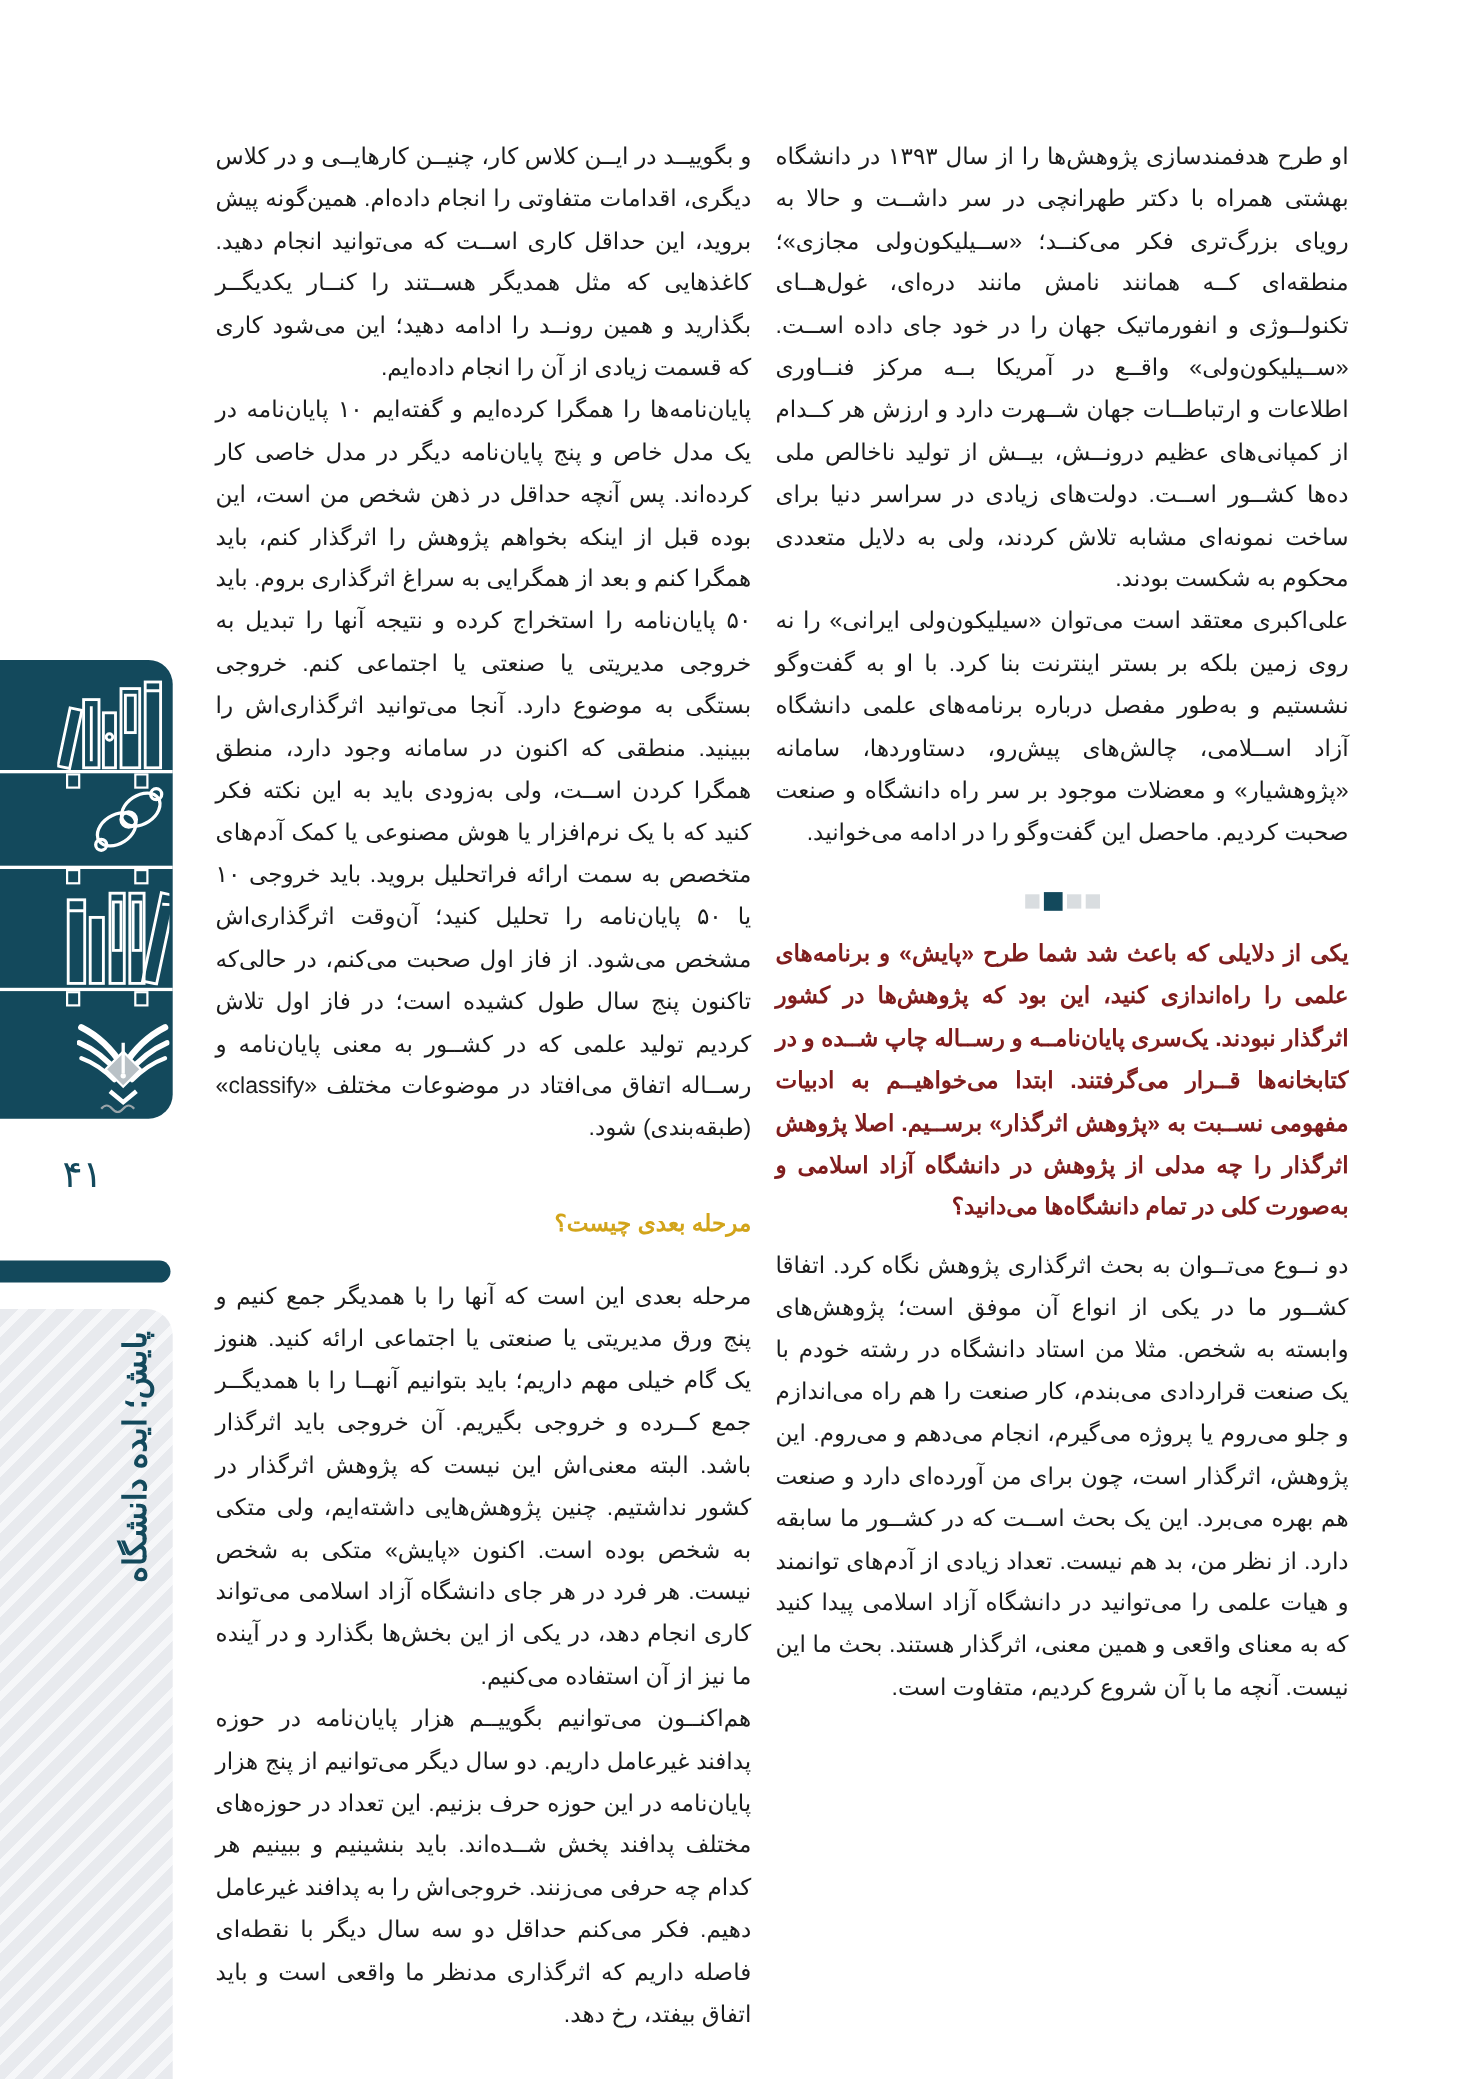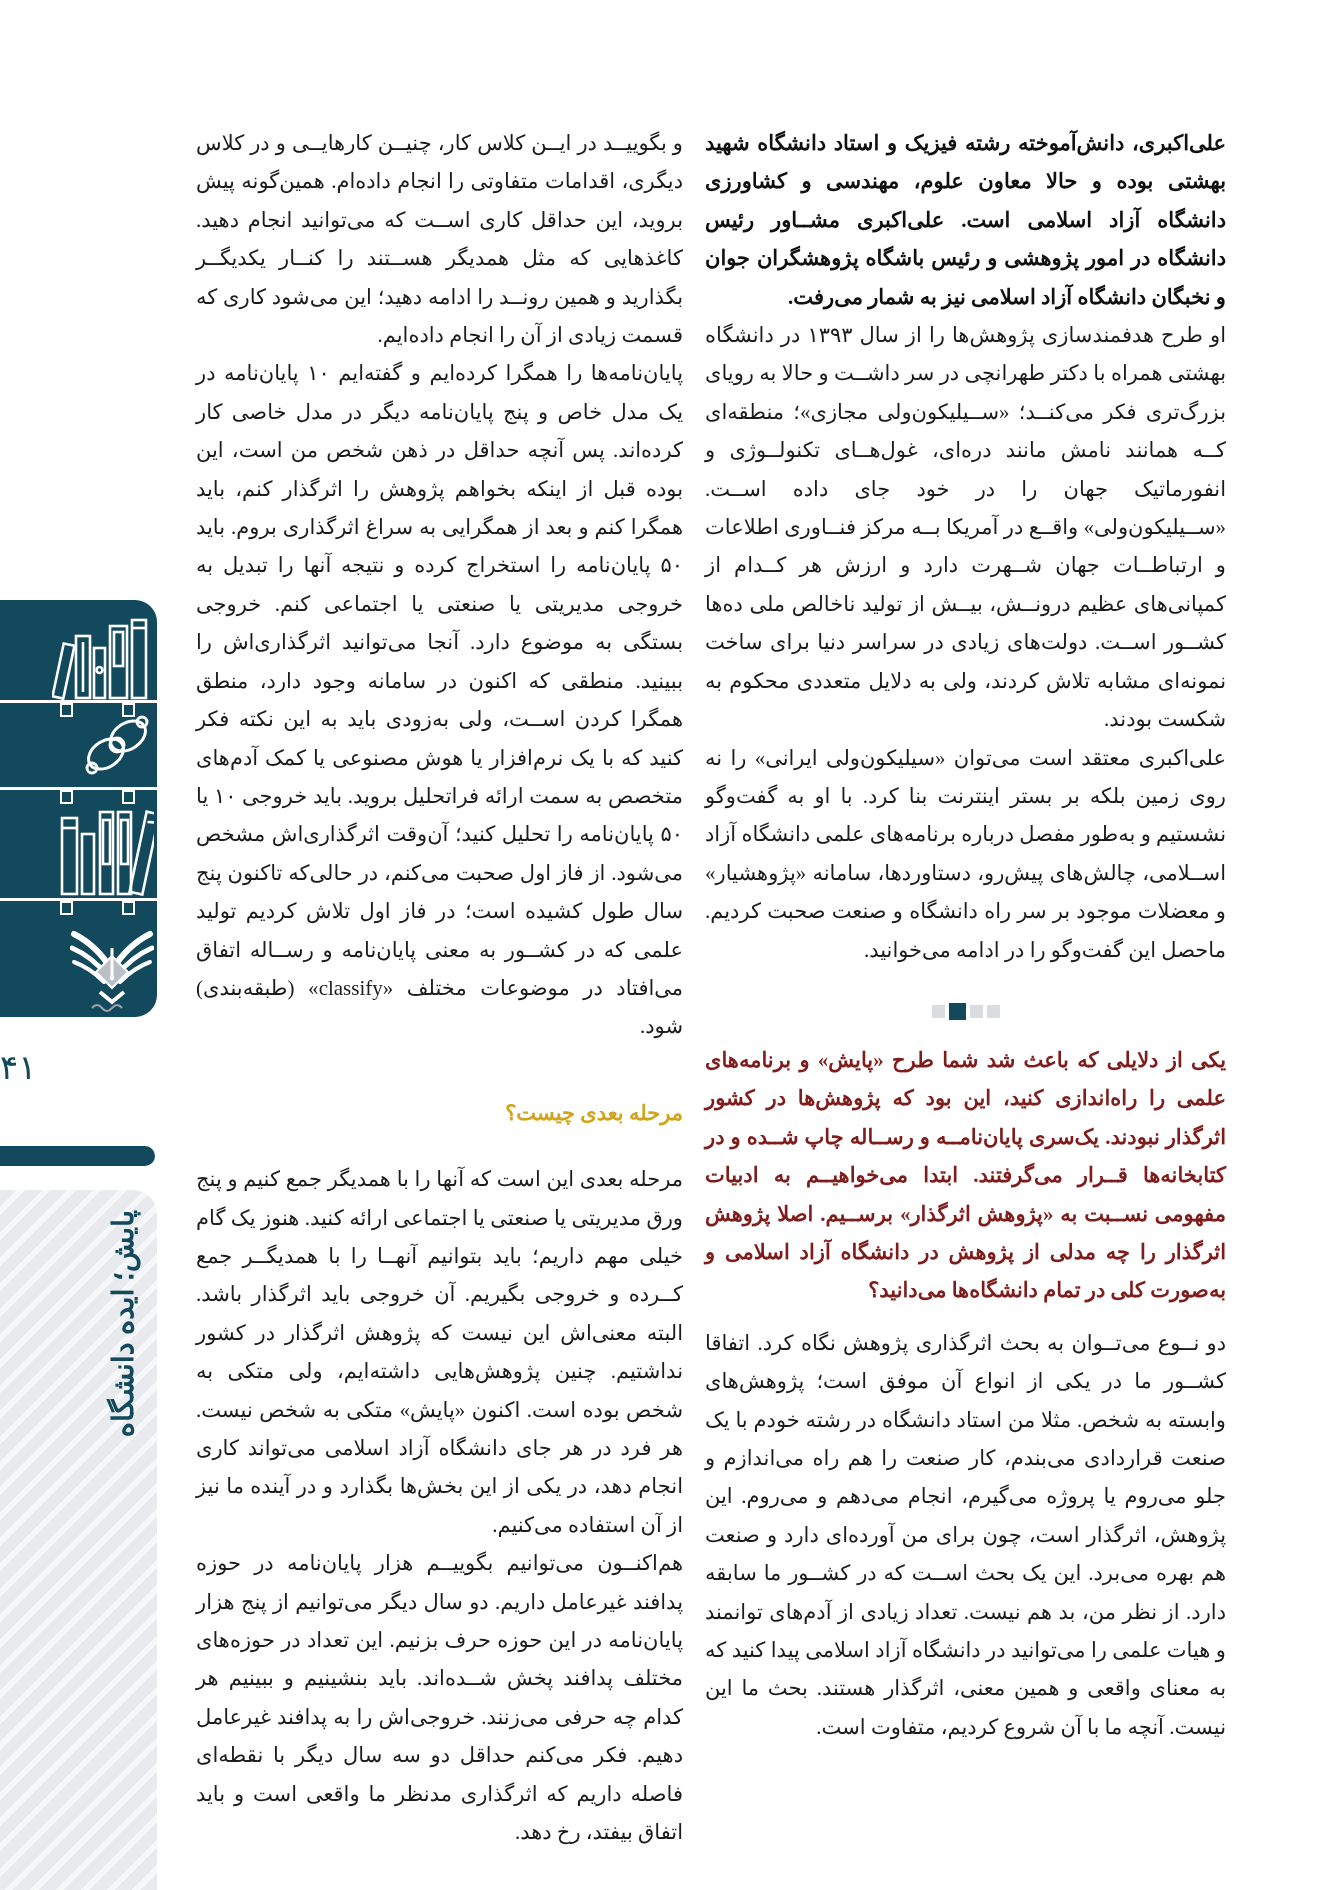--- a/index.html
+++ b/index.html
@@ -1,21 +1,21 @@
 <!DOCTYPE html>
 <html lang="fa"><head>
 <meta charset="utf-8">
 <style>
   html,body{margin:0;padding:0;background:#ffffff;}
   #page{
     position:relative;
     width:1339px;height:1890px;
     background:#ffffff;
     overflow:hidden;
-    font-family:Liberation Serif, serif;
+    font-family:Liberation Sans, sans-serif;
   }
   
   .col{
     position:absolute;top:124px;
     direction:rtl;
     color:#1c1c1c;
   }
   #col-left{left:163px;width:520px;}
   #col-right{left:705px;width:521px;}
   .col p{
@@ -45,21 +45,21 @@
   
   #icon-box{
     position:absolute;left:0;top:600px;width:157px;height:417px;
     background:#13495C;border-radius:0 22px 22px 0;
   }
   .shelf{position:absolute;left:0;width:100%;height:3px;background:#ffffff;}
   .foot{position:absolute;width:9px;height:10px;border:2px solid #ffffff;background:#13495C;}
   .icn{position:absolute;}
   #page-num{
     position:absolute;left:0;top:1047px;width:150px;
-    color:#13495C;font-size:34px;text-align:left;direction:rtl;
+    color:#13495C;font-size:34px;text-align:center;direction:rtl;
   }
   #teal-bar{
     position:absolute;left:0;top:1146px;width:155px;height:20px;
     background:#13495C;border-radius:0 10px 10px 0;
   }
   #gray-box{
     position:absolute;left:0;top:1190px;width:157px;height:700px;
     border-radius:0 24px 0 0;
     background:repeating-linear-gradient(135deg,#e8eaee 0px,#e8eaee 12px,#f6f7f9 12px,#f6f7f9 18px);
   }
@@ -80,21 +80,20 @@
     <div class="float-spacer"></div>
     <p>و بگوییــد در ایــن کلاس کار، چنیــن کارهایــی و در کلاس دیگری، اقدامات متفاوتی را انجام داده‌ام. همین‌گونه پیش بروید، این حداقل کاری اســت که می‌توانید انجام دهید. کاغذهایی که مثل همدیگر هســتند را کنــار یکدیگــر بگذارید و همین رونــد را ادامه دهید؛ این می‌شود کاری که قسمت زیادی از آن را انجام داده‌ایم.</p>
     <p>پایان‌نامه‌ها را همگرا کرده‌ایم و گفته‌ایم ۱۰ پایان‌نامه در یک مدل خاص و پنج پایان‌نامه دیگر در مدل خاصی کار کرده‌اند. پس آنچه حداقل در ذهن شخص من است، این بوده قبل از اینکه بخواهم پژوهش را اثرگذار کنم، باید همگرا کنم و بعد از همگرایی به سراغ اثرگذاری بروم. باید ۵۰ پایان‌نامه را استخراج کرده و نتیجه آنها را تبدیل به خروجی مدیریتی یا صنعتی یا اجتماعی کنم. خروجی بستگی به موضوع دارد. آنجا می‌توانید اثرگذاری‌اش را ببینید. منطقی که اکنون در سامانه وجود دارد، منطق همگرا کردن اســت، ولی به‌زودی باید به این نکته فکر کنید که با یک نرم‌افزار یا هوش مصنوعی یا کمک آدم‌های متخصص به سمت ارائه فراتحلیل بروید. باید خروجی ۱۰ یا ۵۰ پایان‌نامه را تحلیل کنید؛ آن‌وقت اثرگذاری‌اش مشخص می‌شود. از فاز اول صحبت می‌کنم، در حالی‌که تاکنون پنج سال طول کشیده است؛ در فاز اول تلاش کردیم تولید علمی که در کشــور به معنی پایان‌نامه و رســاله اتفاق می‌افتاد در موضوعات مختلف «classify» (طبقه‌بندی) شود.</p>
     <p class="subhead h1">مرحله بعدی چیست؟</p>
     <p>مرحله بعدی این است که آنها را با همدیگر جمع کنیم و پنج ورق مدیریتی یا صنعتی یا اجتماعی ارائه کنید. هنوز یک گام خیلی مهم داریم؛ باید بتوانیم آنهــا را با همدیگــر جمع کــرده و خروجی بگیریم. آن خروجی باید اثرگذار باشد. البته معنی‌اش این نیست که پژوهش اثرگذار در کشور نداشتیم. چنین پژوهش‌هایی داشته‌ایم، ولی متکی به شخص بوده است. اکنون «پایش» متکی به شخص نیست. هر فرد در هر جای دانشگاه آزاد اسلامی می‌تواند کاری انجام دهد، در یکی از این بخش‌ها بگذارد و در آینده ما نیز از آن استفاده می‌کنیم.</p>
     <p>هم‌اکنــون می‌توانیم بگوییــم هزار پایان‌نامه در حوزه پدافند غیرعامل داریم. دو سال دیگر می‌توانیم از پنج هزار پایان‌نامه در این حوزه حرف بزنیم. این تعداد در حوزه‌های مختلف پدافند پخش شــده‌اند. باید بنشینیم و ببینیم هر کدام چه حرفی می‌زنند. خروجی‌اش را به پدافند غیرعامل دهیم. فکر می‌کنم حداقل دو سه سال دیگر با نقطه‌ای فاصله داریم که اثرگذاری مدنظر ما واقعی است و باید اتفاق بیفتد، رخ دهد.</p>
 
   </div>
 
   <div class="col" id="col-right">
-    <p class="intro-bold">علی‌اکبری، دانش‌آموخته رشته فیزیک و استاد دانشگاه شهید بهشتی بوده و حالا معاون علوم، مهندسی و کشاورزی دانشگاه آزاد اسلامی است. علی‌اکبری مشــاور رئیس دانشگاه در امور پژوهشی و رئیس باشگاه پژوهشگران جوان و نخبگان دانشگاه آزاد اسلامی نیز به شمار می‌رفت.</p>
     <p>او طرح هدفمندسازی پژوهش‌ها را از سال ۱۳۹۳ در دانشگاه بهشتی همراه با دکتر طهرانچی در سر داشــت و حالا به رویای بزرگ‌تری فکر می‌کنــد؛ «ســیلیکون‌ولی مجازی»؛ منطقه‌ای کــه همانند نامش مانند دره‌ای، غول‌هــای تکنولــوژی و انفورماتیک جهان را در خود جای داده اســت. «ســیلیکون‌ولی» واقــع در آمریکا بــه مرکز فنــاوری اطلاعات و ارتباطــات جهان شــهرت دارد و ارزش هر کــدام از کمپانی‌های عظیم درونــش، بیــش از تولید ناخالص ملی ده‌ها کشــور اســت. دولت‌های زیادی در سراسر دنیا برای ساخت نمونه‌ای مشابه تلاش کردند، ولی به دلایل متعددی محکوم به شکست بودند.</p>
     <p>علی‌اکبری معتقد است می‌توان «سیلیکون‌ولی ایرانی» را نه روی زمین بلکه بر بستر اینترنت بنا کرد. با او به گفت‌وگو نشستیم و به‌طور مفصل درباره برنامه‌های علمی دانشگاه آزاد اســلامی، چالش‌های پیش‌رو، دستاوردها، سامانه «پژوهشیار» و معضلات موجود بر سر راه دانشگاه و صنعت صحبت کردیم. ماحصل این گفت‌وگو را در ادامه می‌خوانید.</p>
 
     <div class="sep-squares">
       <span class="sq"></span>
       <span class="sq"></span>
       <span class="sq teal"></span>
       <span class="sq"></span>
     </div>
 

